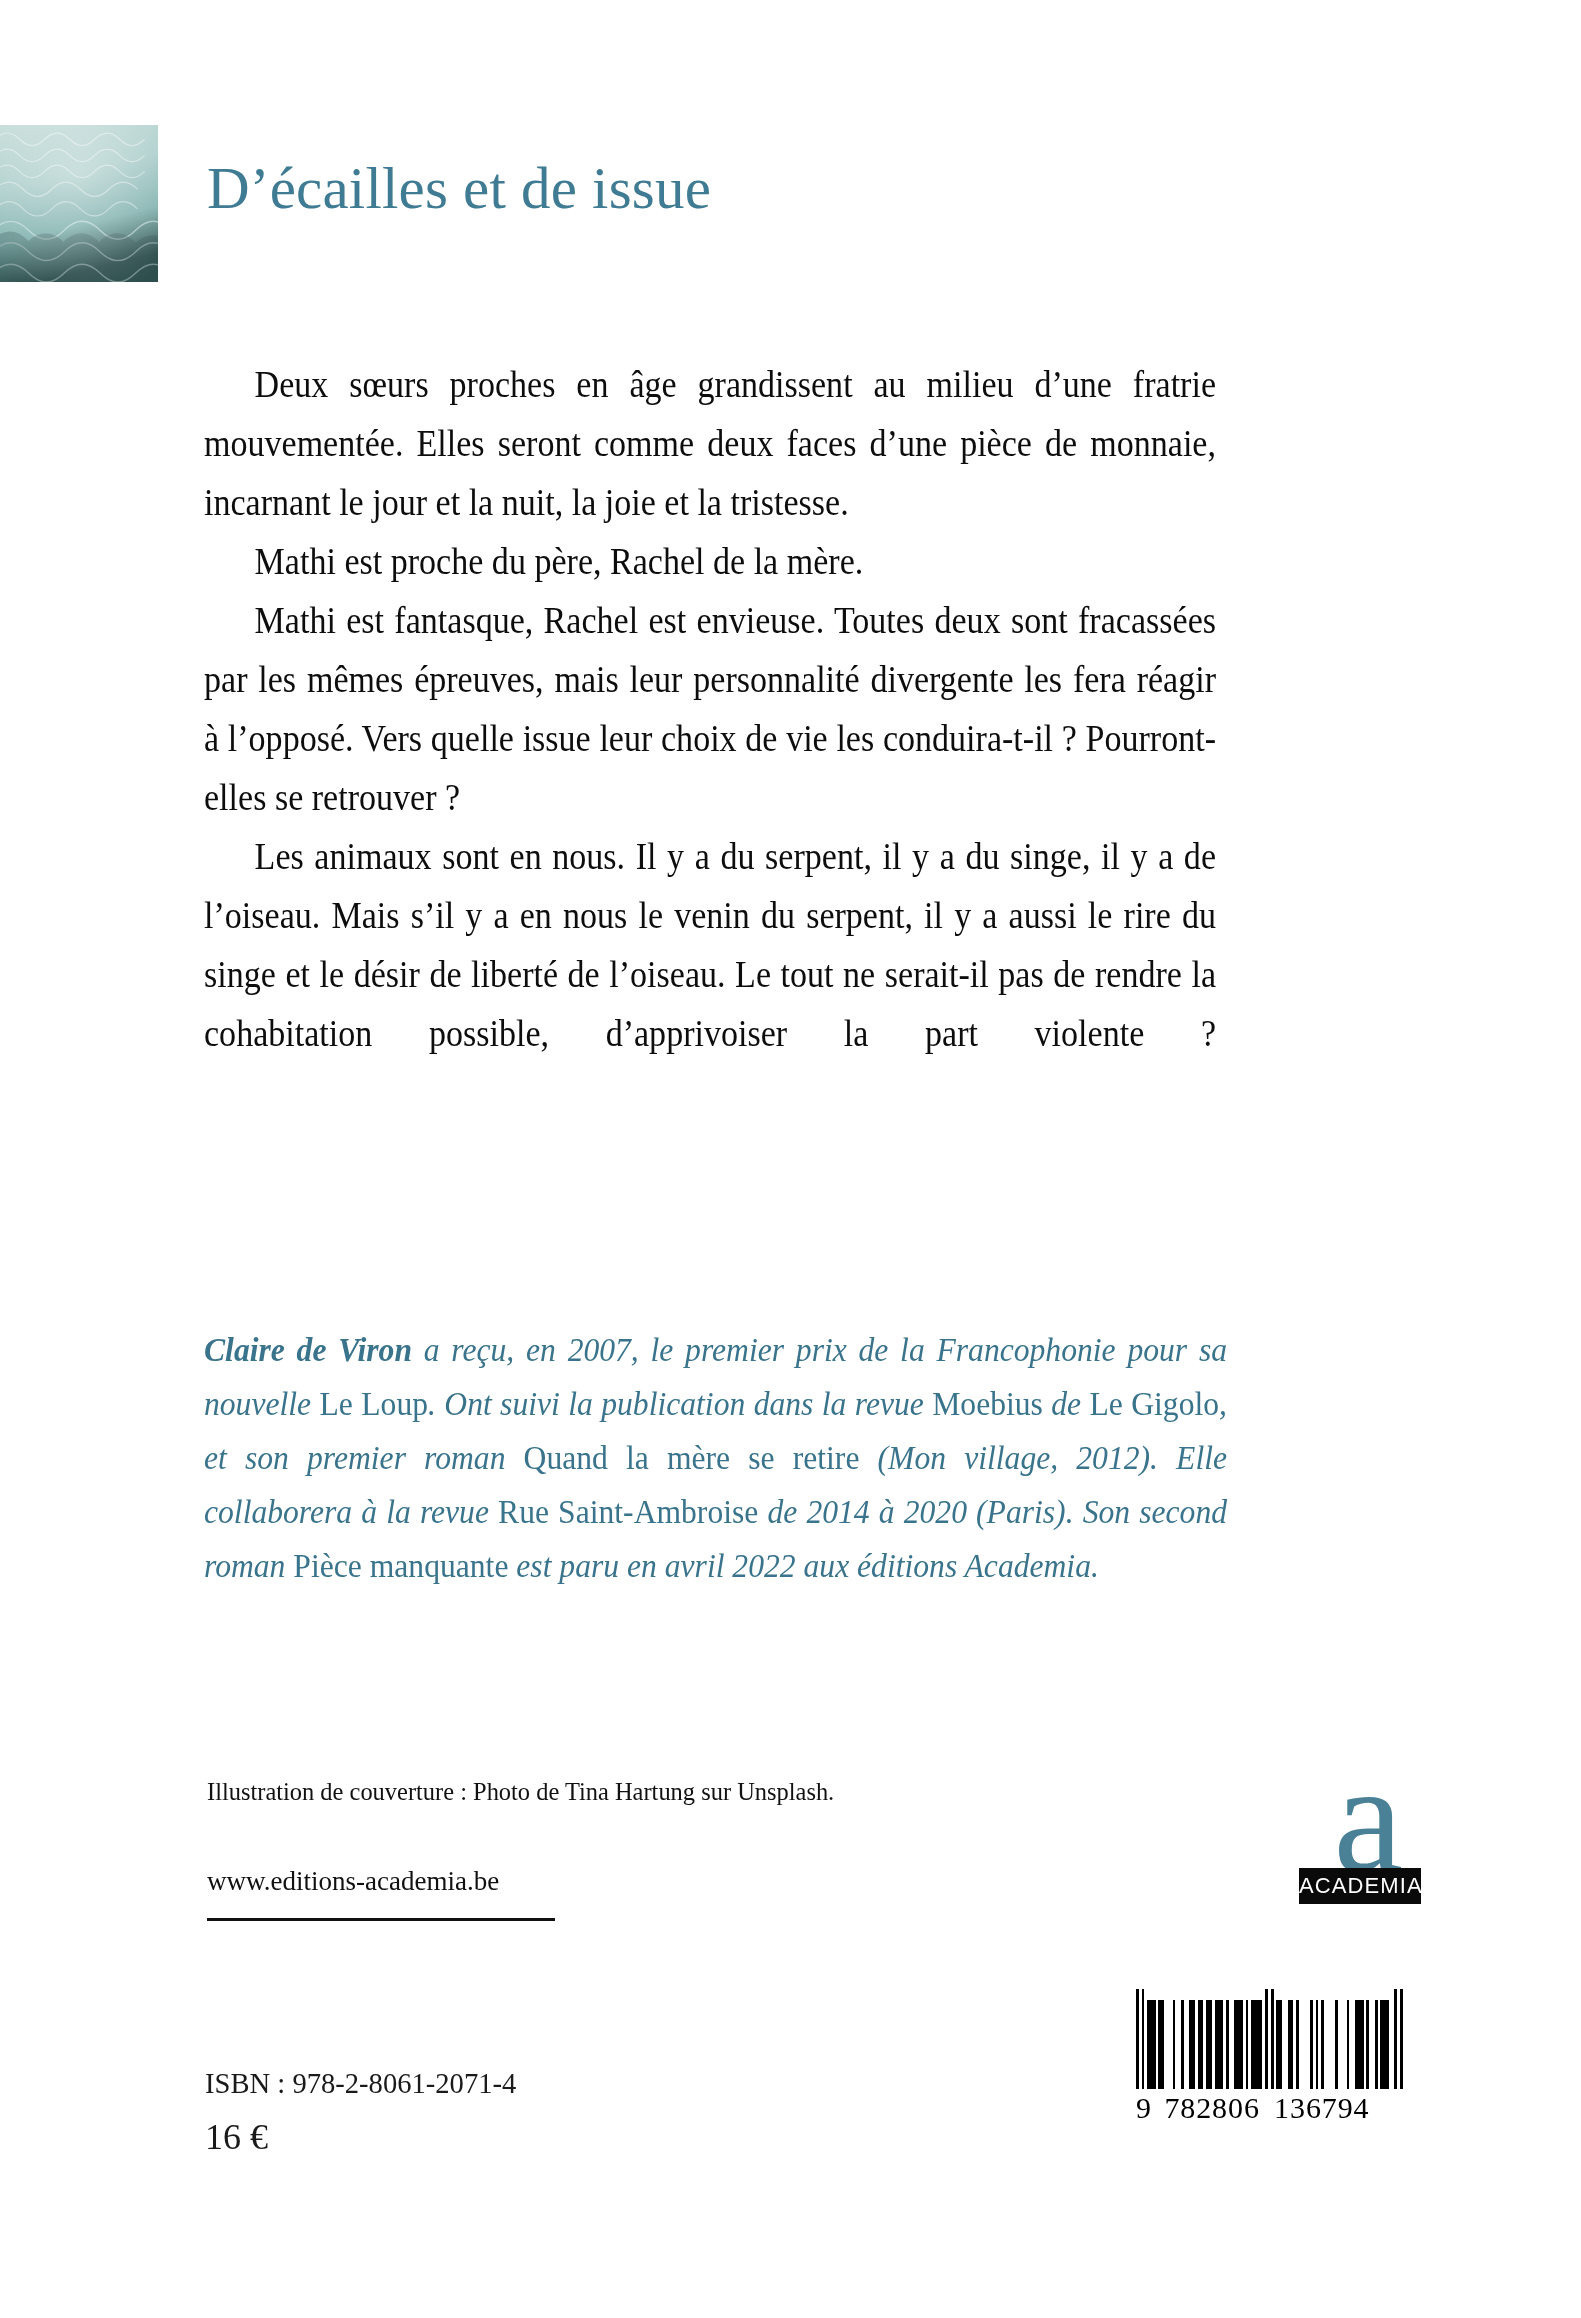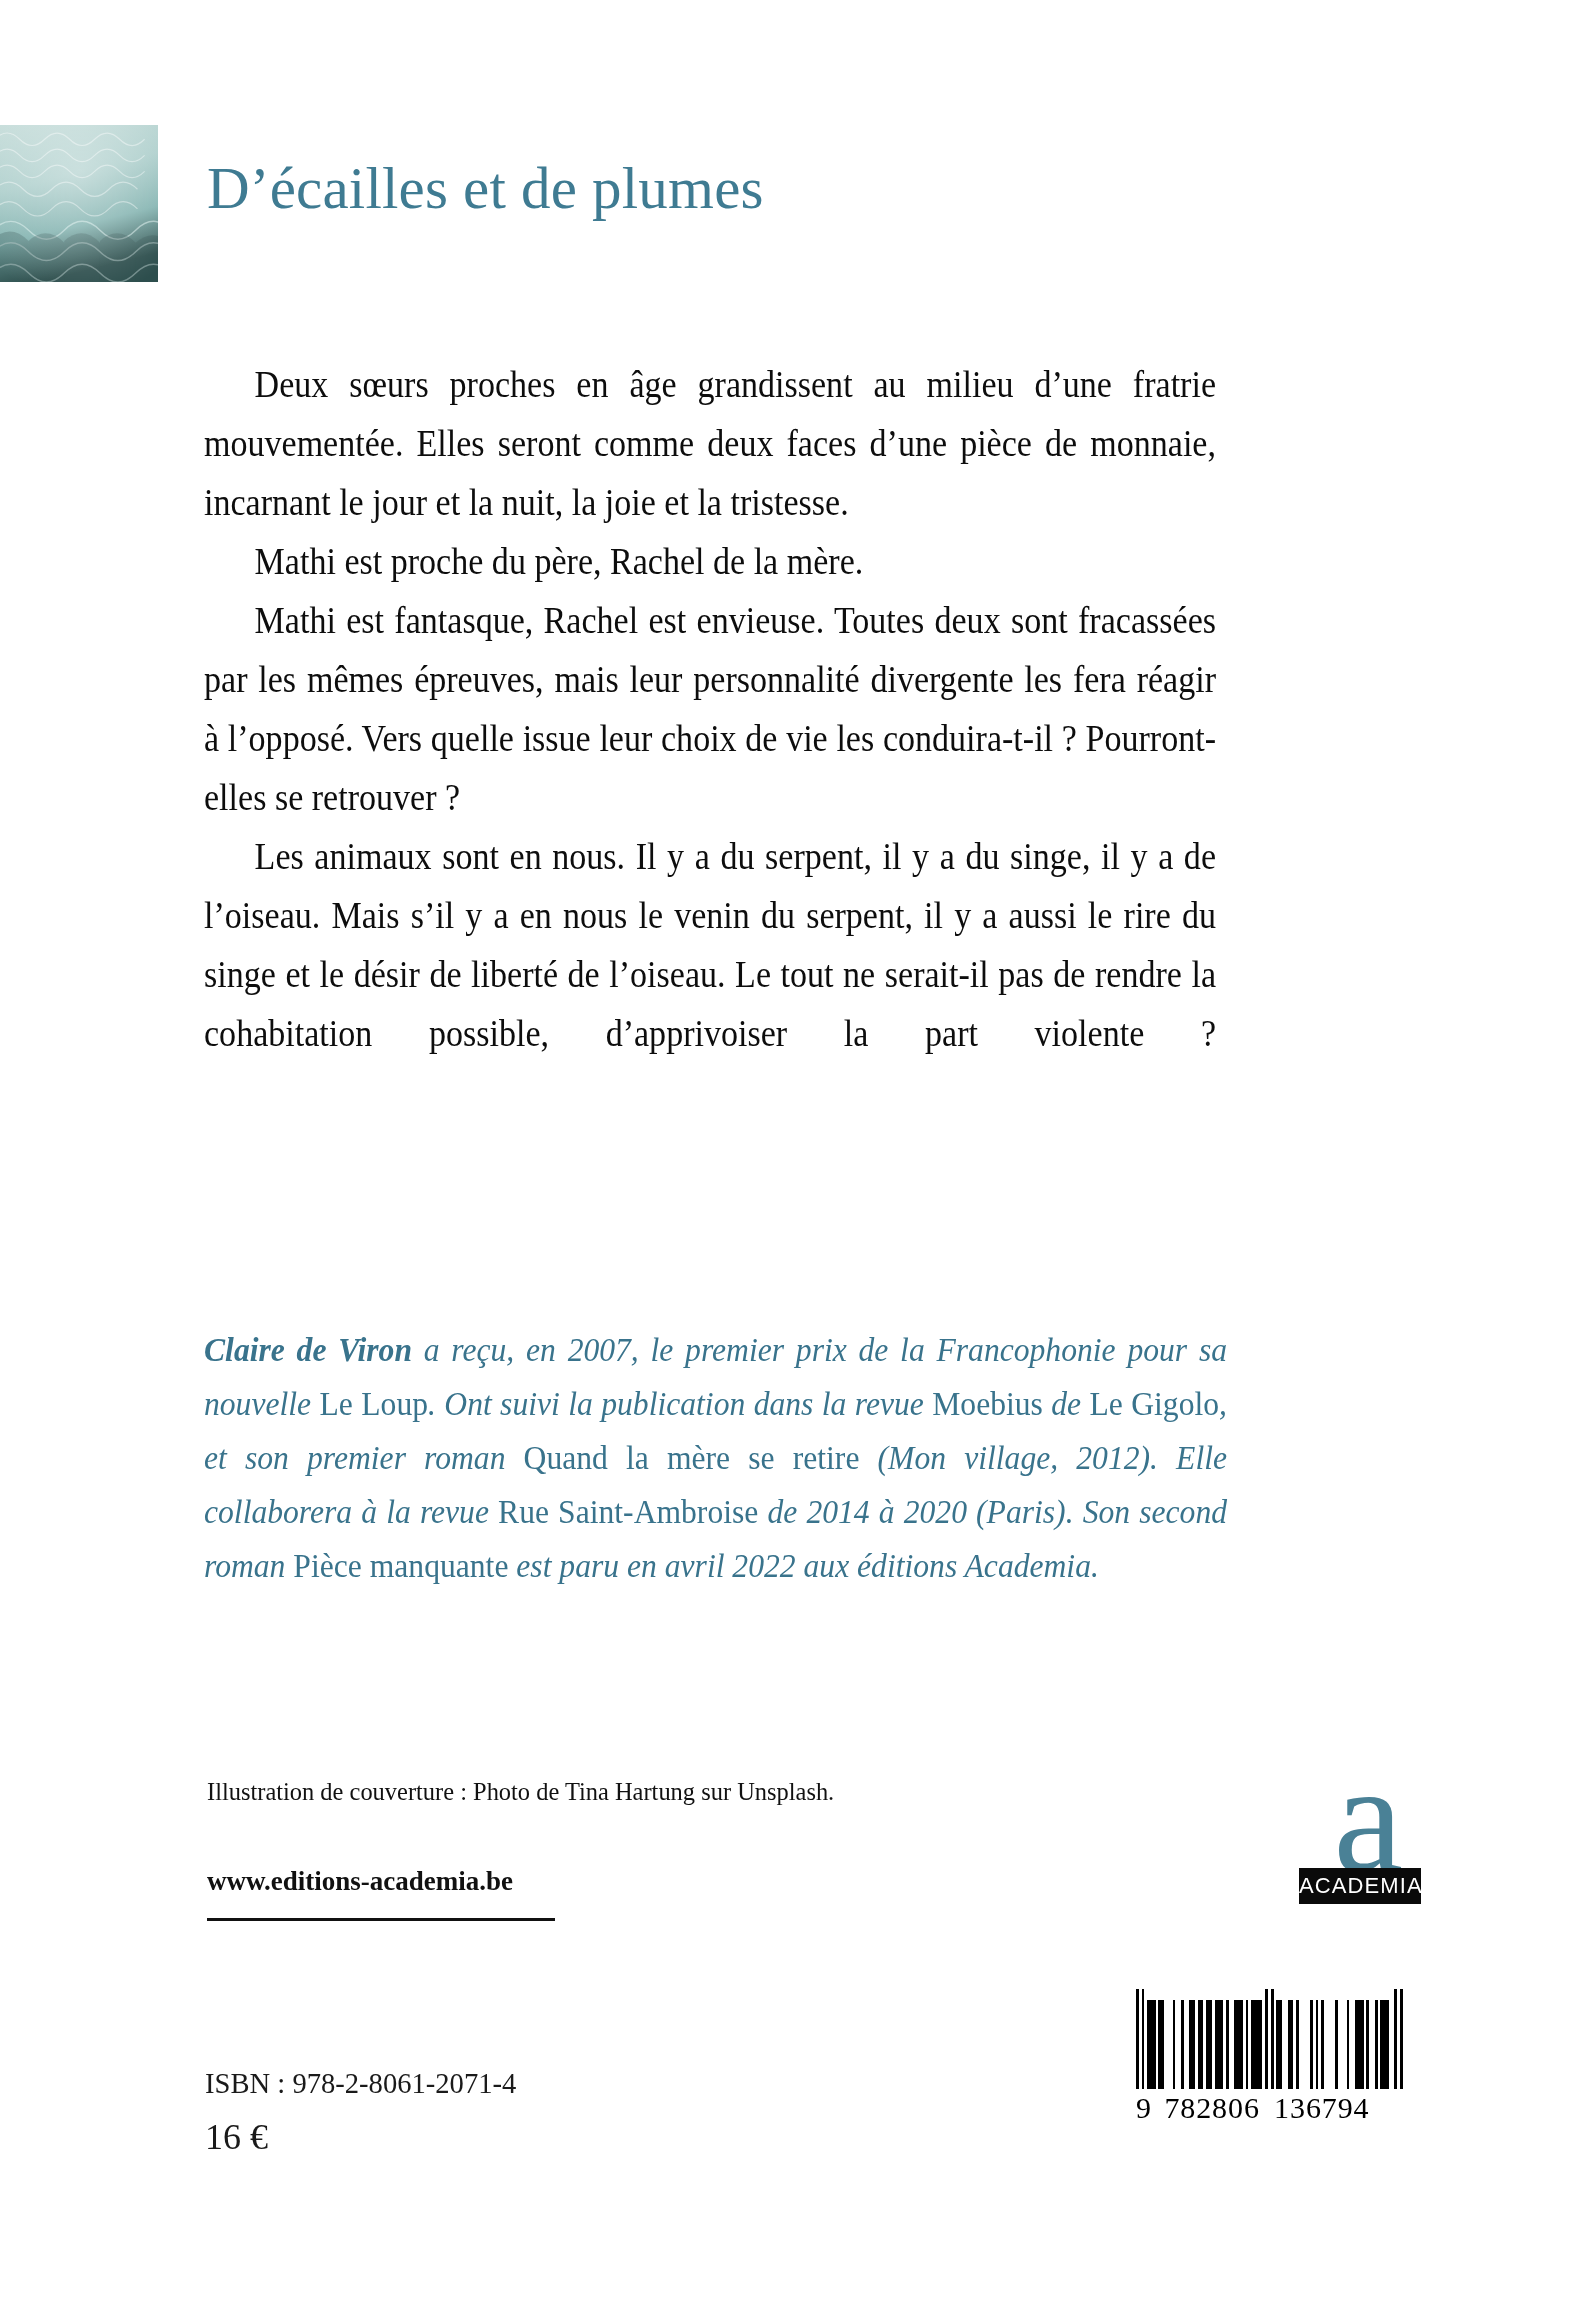--- a/index.html
+++ b/index.html
@@ -94,21 +94,20 @@
     transform: scaleX(0.94);
     transform-origin: left top;
   }
   #site-url {
     position: absolute;
     left: 207px;
     top: 1866px;
     font-size: 27px;
     color: #111;
     white-space: nowrap;
-    font-weight: bold;
   }
   #url-rule {
     position: absolute;
     left: 207px;
     top: 1918px;
     width: 348px;
     height: 2.7px;
     background: #111;
   }
 
@@ -231,21 +230,21 @@
       <path d="M-8 128 q20 -18 40 2 l0 46 l-40 0 z"></path>
       <path d="M32 130 q20 -18 40 2 l0 46 l-40 0 z"></path>
       <path d="M72 130 q20 -18 40 2 l0 46 l-40 0 z"></path>
       <path d="M112 130 q20 -18 40 2 l0 46 l-40 0 z"></path>
       <path d="M152 132 q20 -18 40 2 l0 46 l-40 0 z"></path>
     </g>
     <rect width="177" height="176" fill="url(#sh)"></rect>
   </svg>
 </div>
 
-<h1 id="page-title" style="color:#3f7b92;">D’écailles et de plumes</h1>
+<h1 id="page-title" style="color:#3f7b92;">D’écailles et de issue</h1>
 
 <div id="blurb">
   <p>Deux sœurs proches en âge grandissent au milieu d’une fratrie mouvementée. Elles seront comme deux faces d’une pièce de monnaie, incarnant le jour et la nuit, la joie et la tristesse.</p>
   <p>Mathi est proche du père, Rachel de la mère.</p>
   <p>Mathi est fantasque, Rachel est envieuse. Toutes deux sont fracassées par les mêmes épreuves, mais leur personnalité divergente les fera réagir à l’opposé. Vers quelle issue leur choix de vie les conduira-t-il ? Pourront-elles se retrouver ?</p>
   <p>Les animaux sont en nous. Il y a du serpent, il y a du singe, il y a de l’oiseau. Mais s’il y a en nous le venin du serpent, il y a aussi le rire du singe et le désir de liberté de l’oiseau. Le tout ne serait-il pas de rendre la cohabitation possible, d’apprivoiser la part violente ?</p>
 </div>
 
 <div id="bio">
   <span class="name">Claire de Viron</span><span> a reçu, en 2007, le premier prix de la Francophonie pour sa nouvelle </span><span class="upright">Le Loup</span><span>. Ont suivi la publication dans la revue </span><span class="upright">Moebius</span><span> de </span><span class="upright">Le Gigolo</span><span>, et son premier roman </span><span class="upright">Quand la mère se retire</span><span> (Mon village, 2012). Elle collaborera à la revue </span><span class="upright">Rue Saint-Ambroise</span><span> de 2014 à 2020 (Paris). Son second roman </span><span class="upright">Pièce manquante</span><span> est paru en avril 2022 aux éditions Academia.</span>

